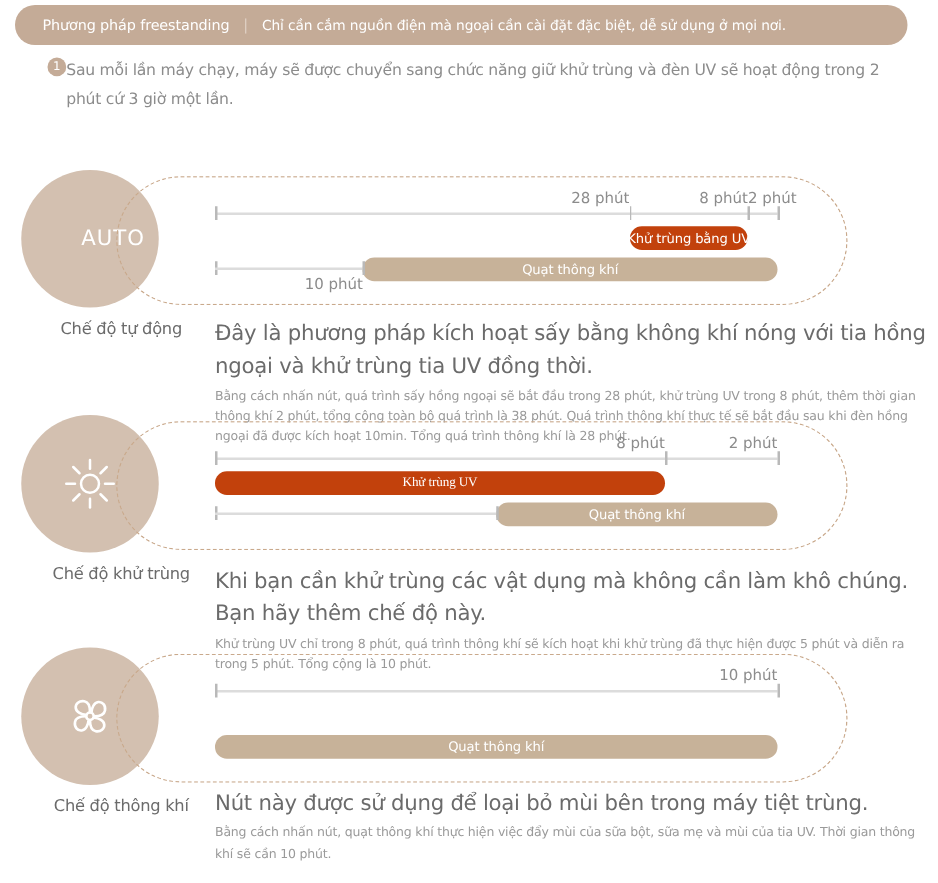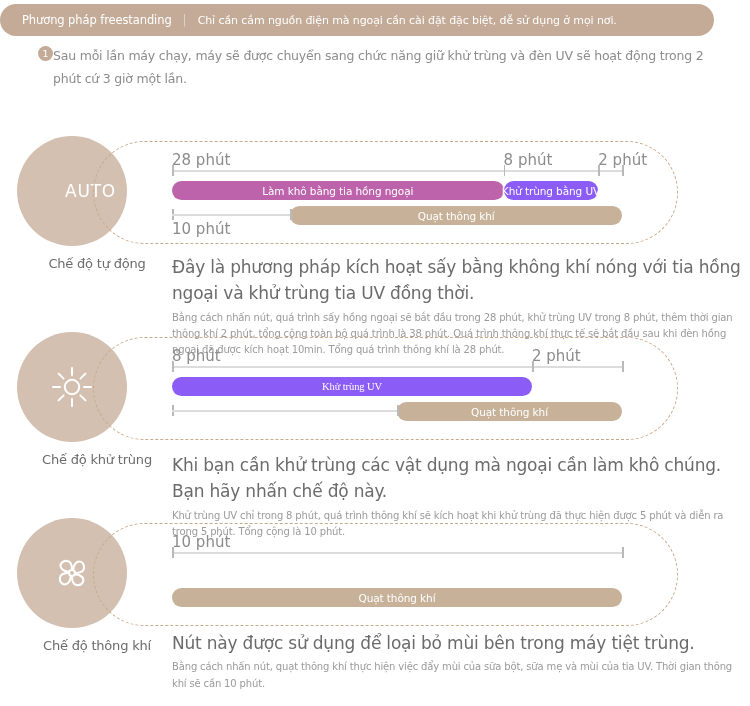--- a/index.html
+++ b/index.html
@@ -9,21 +9,21 @@
     height: 706px;
     background: #ffffff;
     font-family: "DejaVu Sans", "Liberation Sans", sans-serif;
     overflow: hidden;
     position: relative;
   }
 
   
   .header-banner {
     position: absolute;
-    left: 0;
+    left: 12px;
     top: 4px;
     width: 714px;
     height: 32px;
     background: #c4ab97;
     border-radius: 16px;
     display: flex;
     align-items: center;
     padding-left: 22px;
     gap: 0px;
   }
@@ -131,39 +131,39 @@
     background: #dcdcdc;
   }
   .tick {
     position: absolute;
     width: 1.5px;
     background: #b9b9b9;
   }
   .axis-label {
     position: absolute;
     color: #8c8c8c;
-    font-size: 15px;
-    text-align: left;
+    font-size: 12px;
+    text-align: right;
     white-space: nowrap;
   }
 
   .bar {
     position: absolute;
     height: 19px;
     border-radius: 10px;
     display: flex;
     align-items: center;
     justify-content: center;
     color: #ffffff;
     font-size: 10.5px;
     letter-spacing: -0.1px;
     white-space: nowrap;
   }
   .bar.purple { background: #bd63ac; }
-  .bar.pink   { background: #8b5cf6; }
+  .bar.pink   { background: #c2410c; }
   .bar.tan    { background: #c7b299; }
 
   
   .desc {
     position: absolute;
     left: 172px;
     width: 572px;
   }
   .desc-lead {
     color: #6b6b6b;
@@ -206,21 +206,20 @@
   <div class="dash-capsule"></div>
   <div class="timeline" id="tl-0">
       <div class="axis-line" style="left:172px;top:34px;width:450px;"></div>
       <div class="tick" style="left:172px;top:29px;height:11px;"></div>
       <div class="axis-label" style="left:172px;top:15px;width:331.57894736842104px;">28 phút</div>
       <div class="tick" style="left:503.57894736842104px;top:29px;height:11px;"></div>
       <div class="axis-label" style="left:503.57894736842104px;top:15px;width:94.73684210526312px;">8 phút</div>
       <div class="tick" style="left:598.3157894736842px;top:29px;height:11px;"></div>
       <div class="axis-label" style="left:598.3157894736842px;top:15px;width:23.684210526315837px;">2 phút</div>
       <div class="tick" style="left:622px;top:29px;height:11px;"></div>
-      <div class="bar purple" style="left:172px;top:45px;width:331.57894736842104px;">Làm khô bằng tia hồng ngoại</div>
       <div class="bar pink" style="left:503.57894736842104px;top:45px;width:94.73684210526312px;">Khử trùng bằng UV</div>
       <div class="bar tan" style="left:290.42105263157896px;top:70px;width:331.57894736842104px;">Quạt thông khí</div>
       <div class="tick" style="left:172px;top:73px;height:11px;"></div>
       <div class="axis-line" style="left:172px;top:78px;width:118.42105263157896px;"></div>
       <div class="axis-label" style="left:172px;top:84px;width:118.42105263157896px;">10 phút</div>
       <div class="tick" style="left:290.42105263157896px;top:73px;height:11px;"></div>
     </div>
 </div>
 <div class="mode-caption" style="top:256px">Chế độ tự động</div>
 <div class="desc" id="desc-0">
@@ -256,21 +255,21 @@
       <div class="tick" style="left:622px;top:29px;height:11px;"></div>
       <div class="bar pink" style="left:172px;top:45px;width:360px;font-family:Liberation Serif, serif;">Khử trùng UV</div>
       <div class="bar tan" style="left:397px;top:70px;width:225px;">Quạt thông khí</div>
       <div class="tick" style="left:172px;top:73px;height:11px;"></div>
       <div class="axis-line" style="left:172px;top:78px;width:225px;"></div>
       <div class="tick" style="left:397px;top:73px;height:11px;"></div>
     </div>
 </div>
 <div class="mode-caption" style="top:452px">Chế độ khử trùng</div>
 <div class="desc" id="desc-1">
-  <div class="desc-lead">Khi bạn cần khử trùng các vật dụng mà ngoại cần làm khô chúng. Bạn hãy nhấn chế độ này.</div>
+  <div class="desc-lead">Khi bạn cần khử trùng các vật dụng mà không cần làm khô chúng. Bạn hãy thêm chế độ này.</div>
   <div class="desc-body">Khử trùng UV chỉ trong 8 phút, quá trình thông khí sẽ kích hoạt khi khử trùng đã thực hiện được 5 phút và diễn ra trong 5 phút. Tổng cộng là 10 phút.</div>
 </div>
 
 <div class="mode-block" id="mode-2">
   <div class="circle">
     <span>
       <svg class="icon-svg" width="44" height="44" viewBox="0 0 44 44">
         <g fill="none" stroke="#ffffff" stroke-width="2.1" stroke-linejoin="round">
           <path d="M22 18.6c0-4.4-1.2-8-4.6-8.6C13.4 9.3 10.2 12 10.6 15.4c.4 3.3 4.6 5.2 8.2 5.4"></path>
           <path d="M25.4 22c4.4 0 8-1.2 8.6-4.6.7-4-2-7.2-5.4-6.8-3.3.4-5.2 4.6-5.4 8.2"></path>

